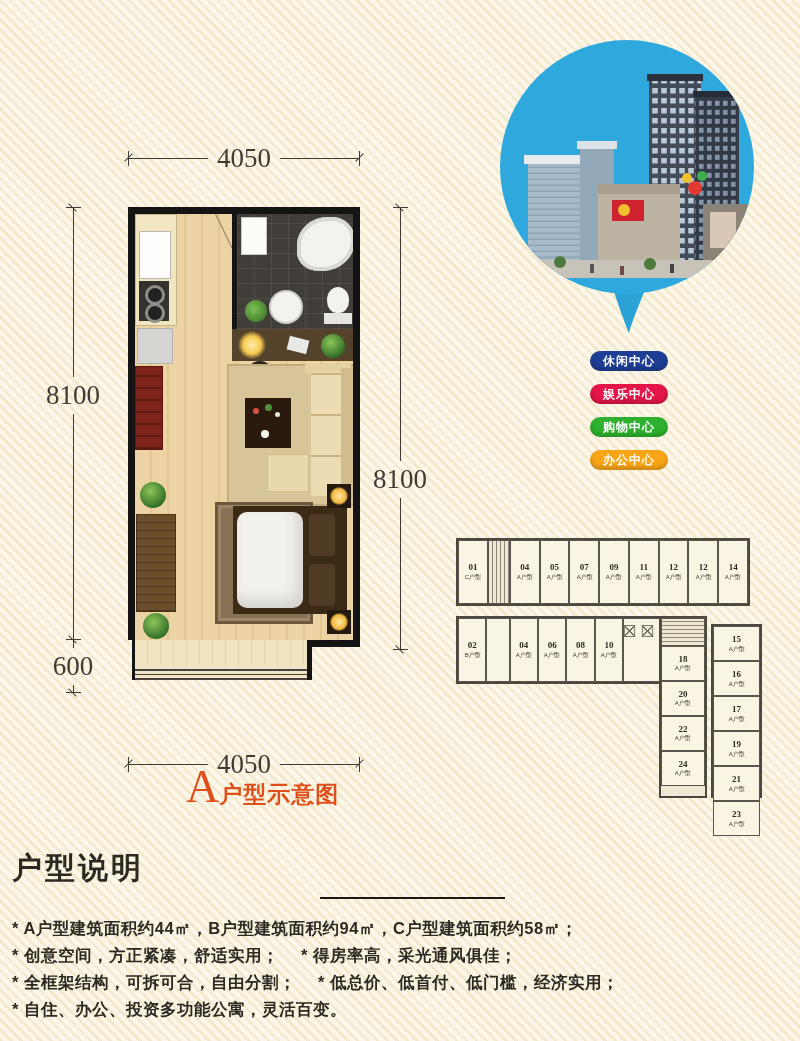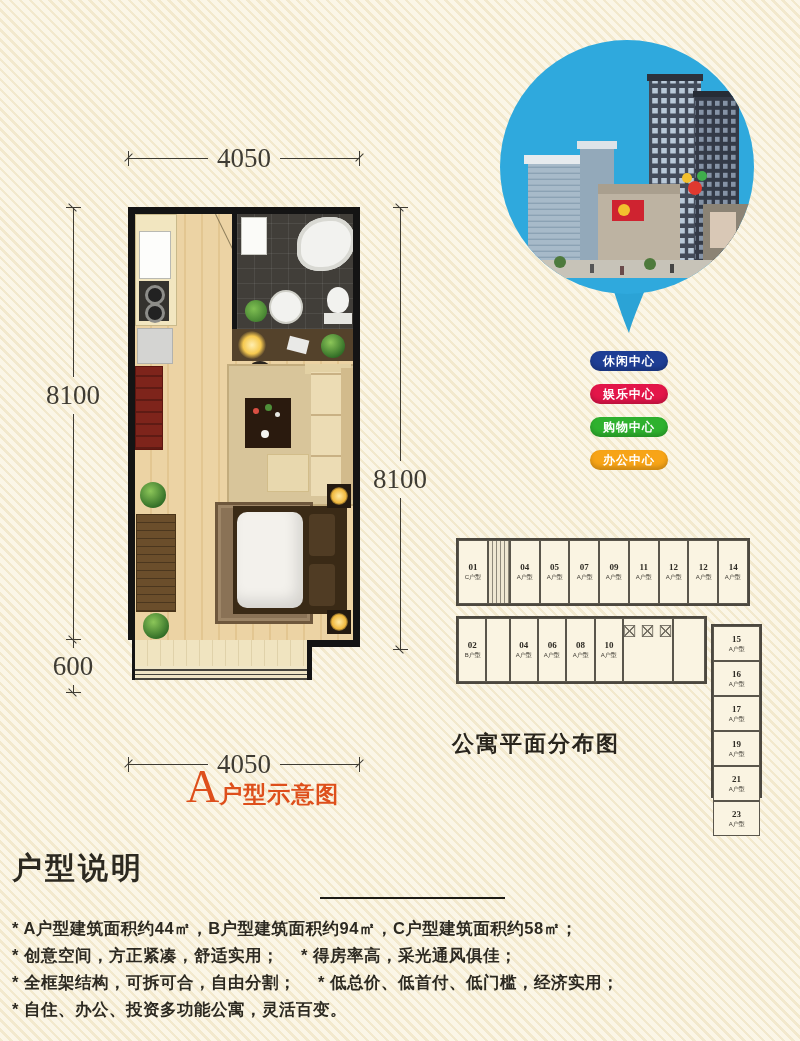--- a/index.html
+++ b/index.html
@@ -360,20 +360,39 @@
         <b>10</b>
         <span>A户型</span>
       </div>
       <div class="cell elevators">
         <span class="elev"></span>
         <span class="elev"></span>
         <span class="elev"></span>
       </div>
       <div class="cell lobby"></div>
     </div>
+  <div class="vcol" id="col-inner">
+      <div class="cell stairwell"></div>
+      <div class="cell room">
+        <b>18</b>
+        <span>A户型</span>
+      </div>
+      <div class="cell room">
+        <b>20</b>
+        <span>A户型</span>
+      </div>
+      <div class="cell room">
+        <b>22</b>
+        <span>A户型</span>
+      </div>
+      <div class="cell room">
+        <b>24</b>
+        <span>A户型</span>
+      </div>
+    </div>
   <div class="vcol" id="col-outer">
       <div class="cell room">
         <b>15</b>
         <span>A户型</span>
       </div>
       <div class="cell room">
         <b>16</b>
         <span>A户型</span>
       </div>
       <div class="cell room">
@@ -386,21 +405,20 @@
       </div>
       <div class="cell room">
         <b>21</b>
         <span>A户型</span>
       </div>
       <div class="cell room">
         <b>23</b>
         <span>A户型</span>
       </div>
     </div>
-  <div class="abs" id="bp-caption">公寓平面分布图</div>
 
   <div class="abs" id="notes">
     <div id="notes-title">户型说明</div>
     <div id="notes-rule"></div>
     <div class="note-line">* A户型建筑面积约44㎡，B户型建筑面积约94㎡，C户型建筑面积约58㎡；</div>
     <div class="note-line">* 创意空间，方正紧凑，舒适实用；　 * 得房率高，采光通风俱佳；</div>
     <div class="note-line">* 全框架结构，可拆可合，自由分割；　 * 低总价、低首付、低门槛，经济实用；</div>
     <div class="note-line">* 自住、办公、投资多功能公寓，灵活百变。</div>
   </div>
 

